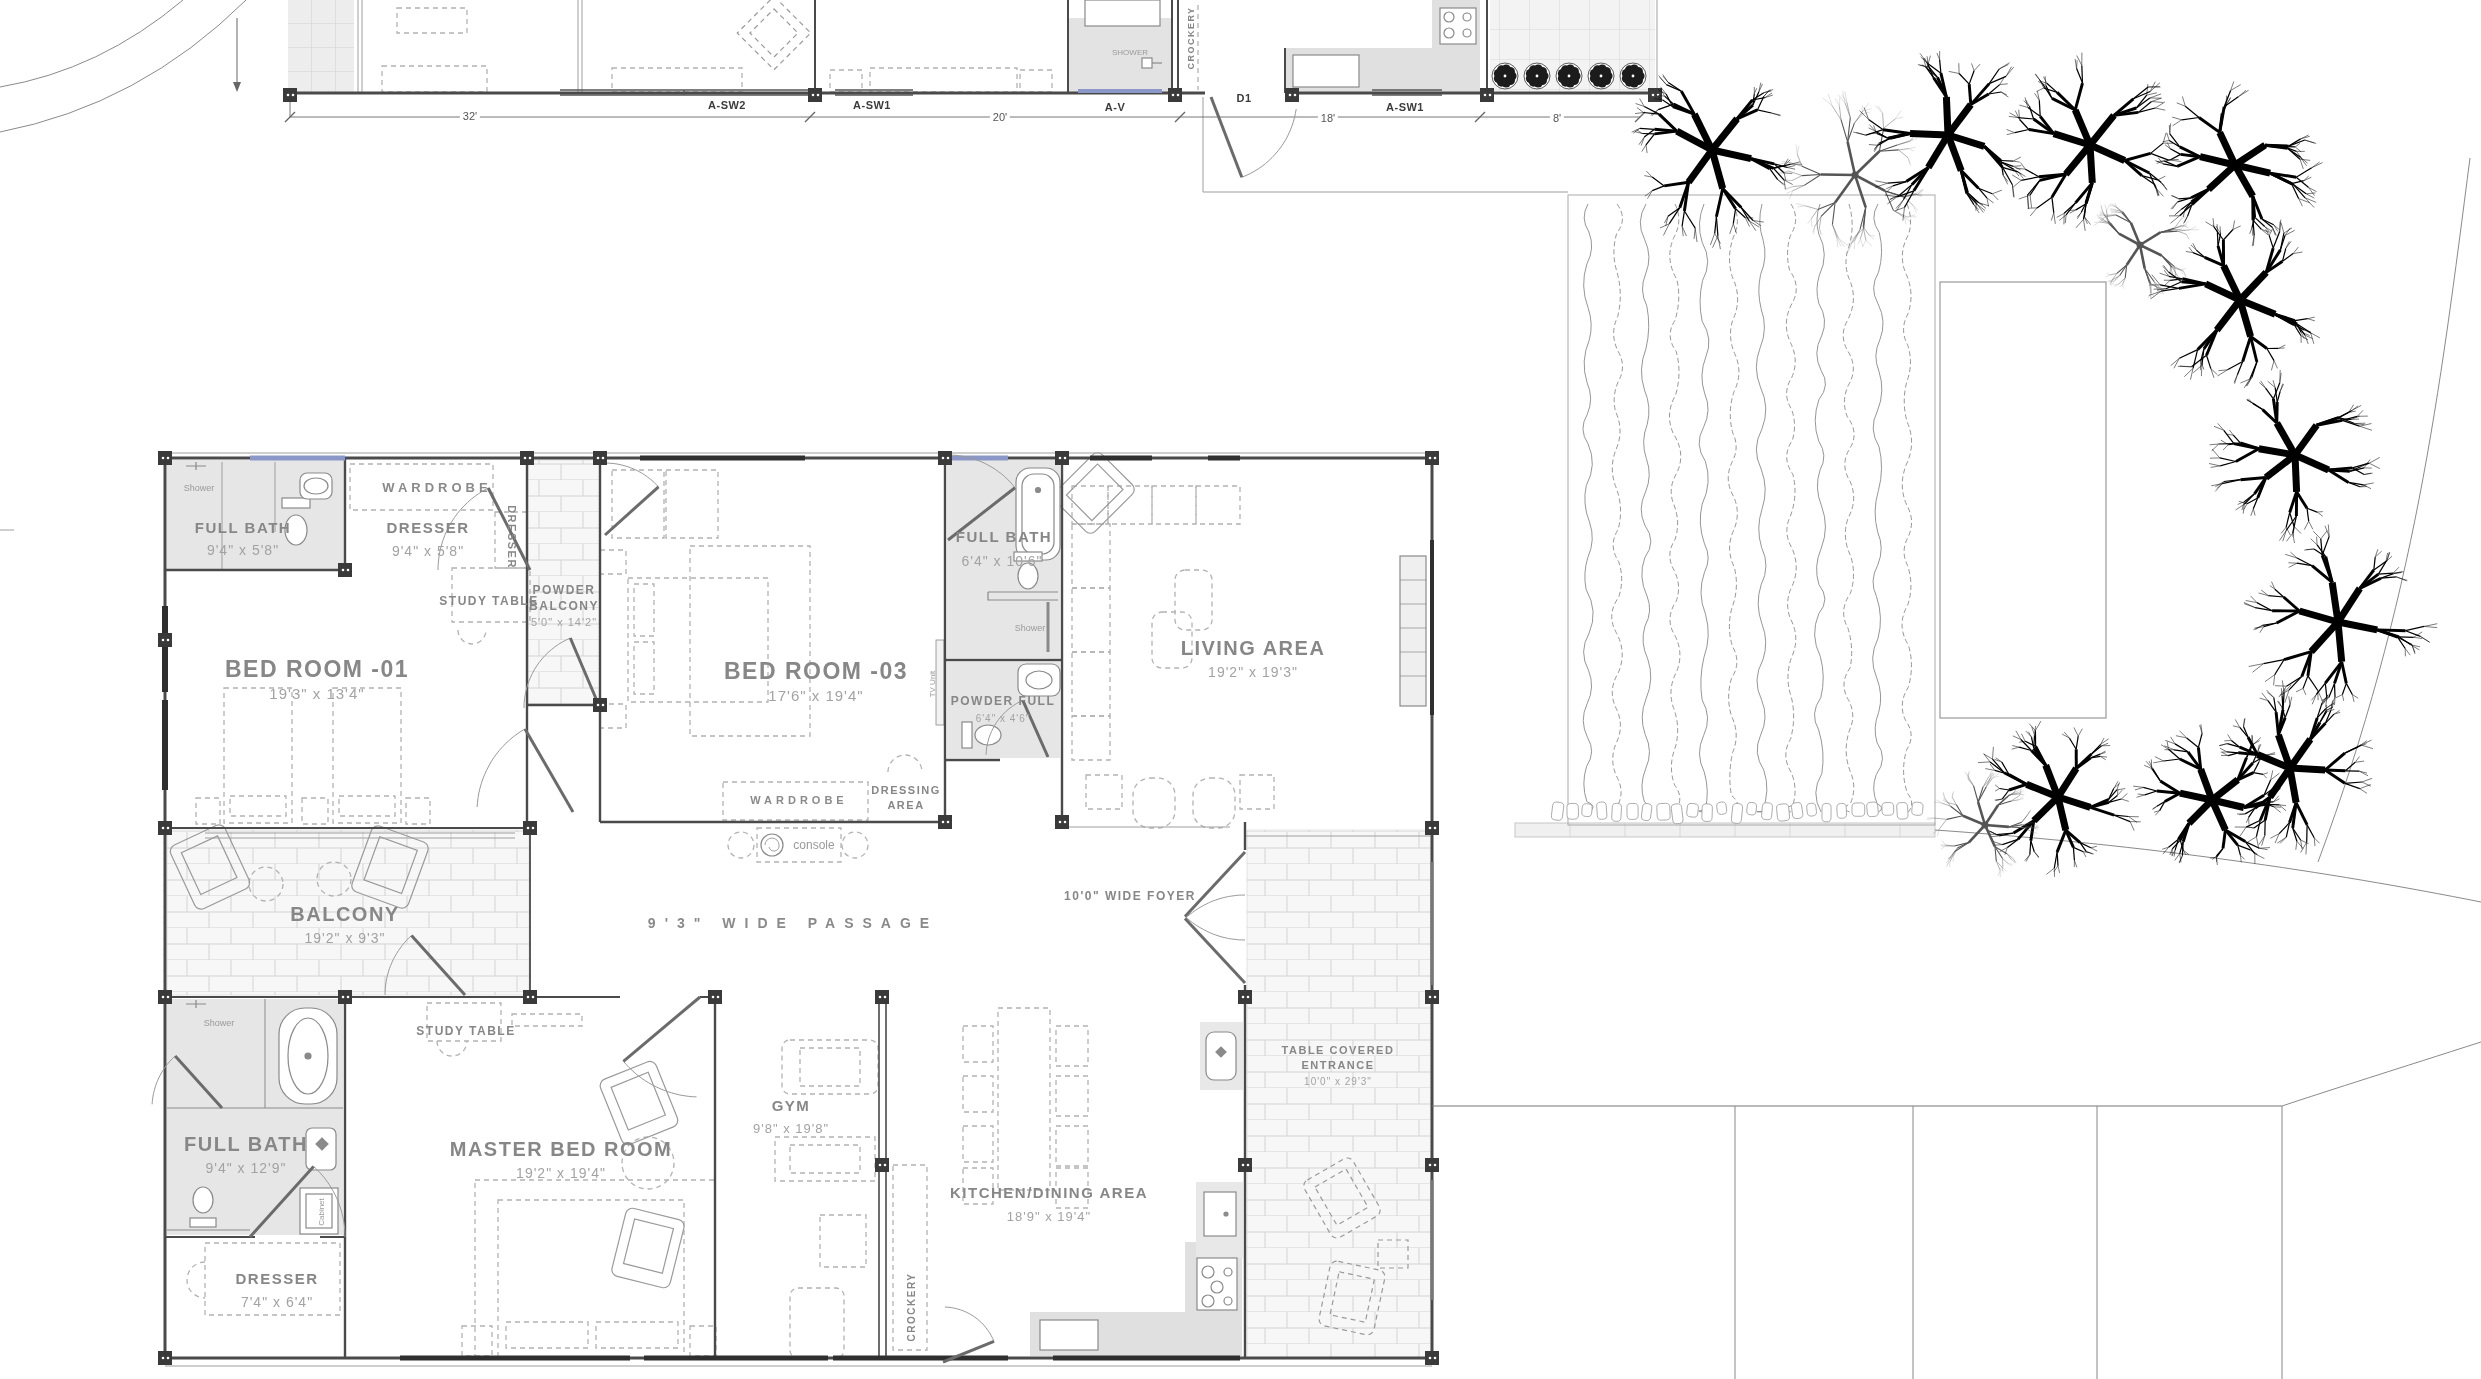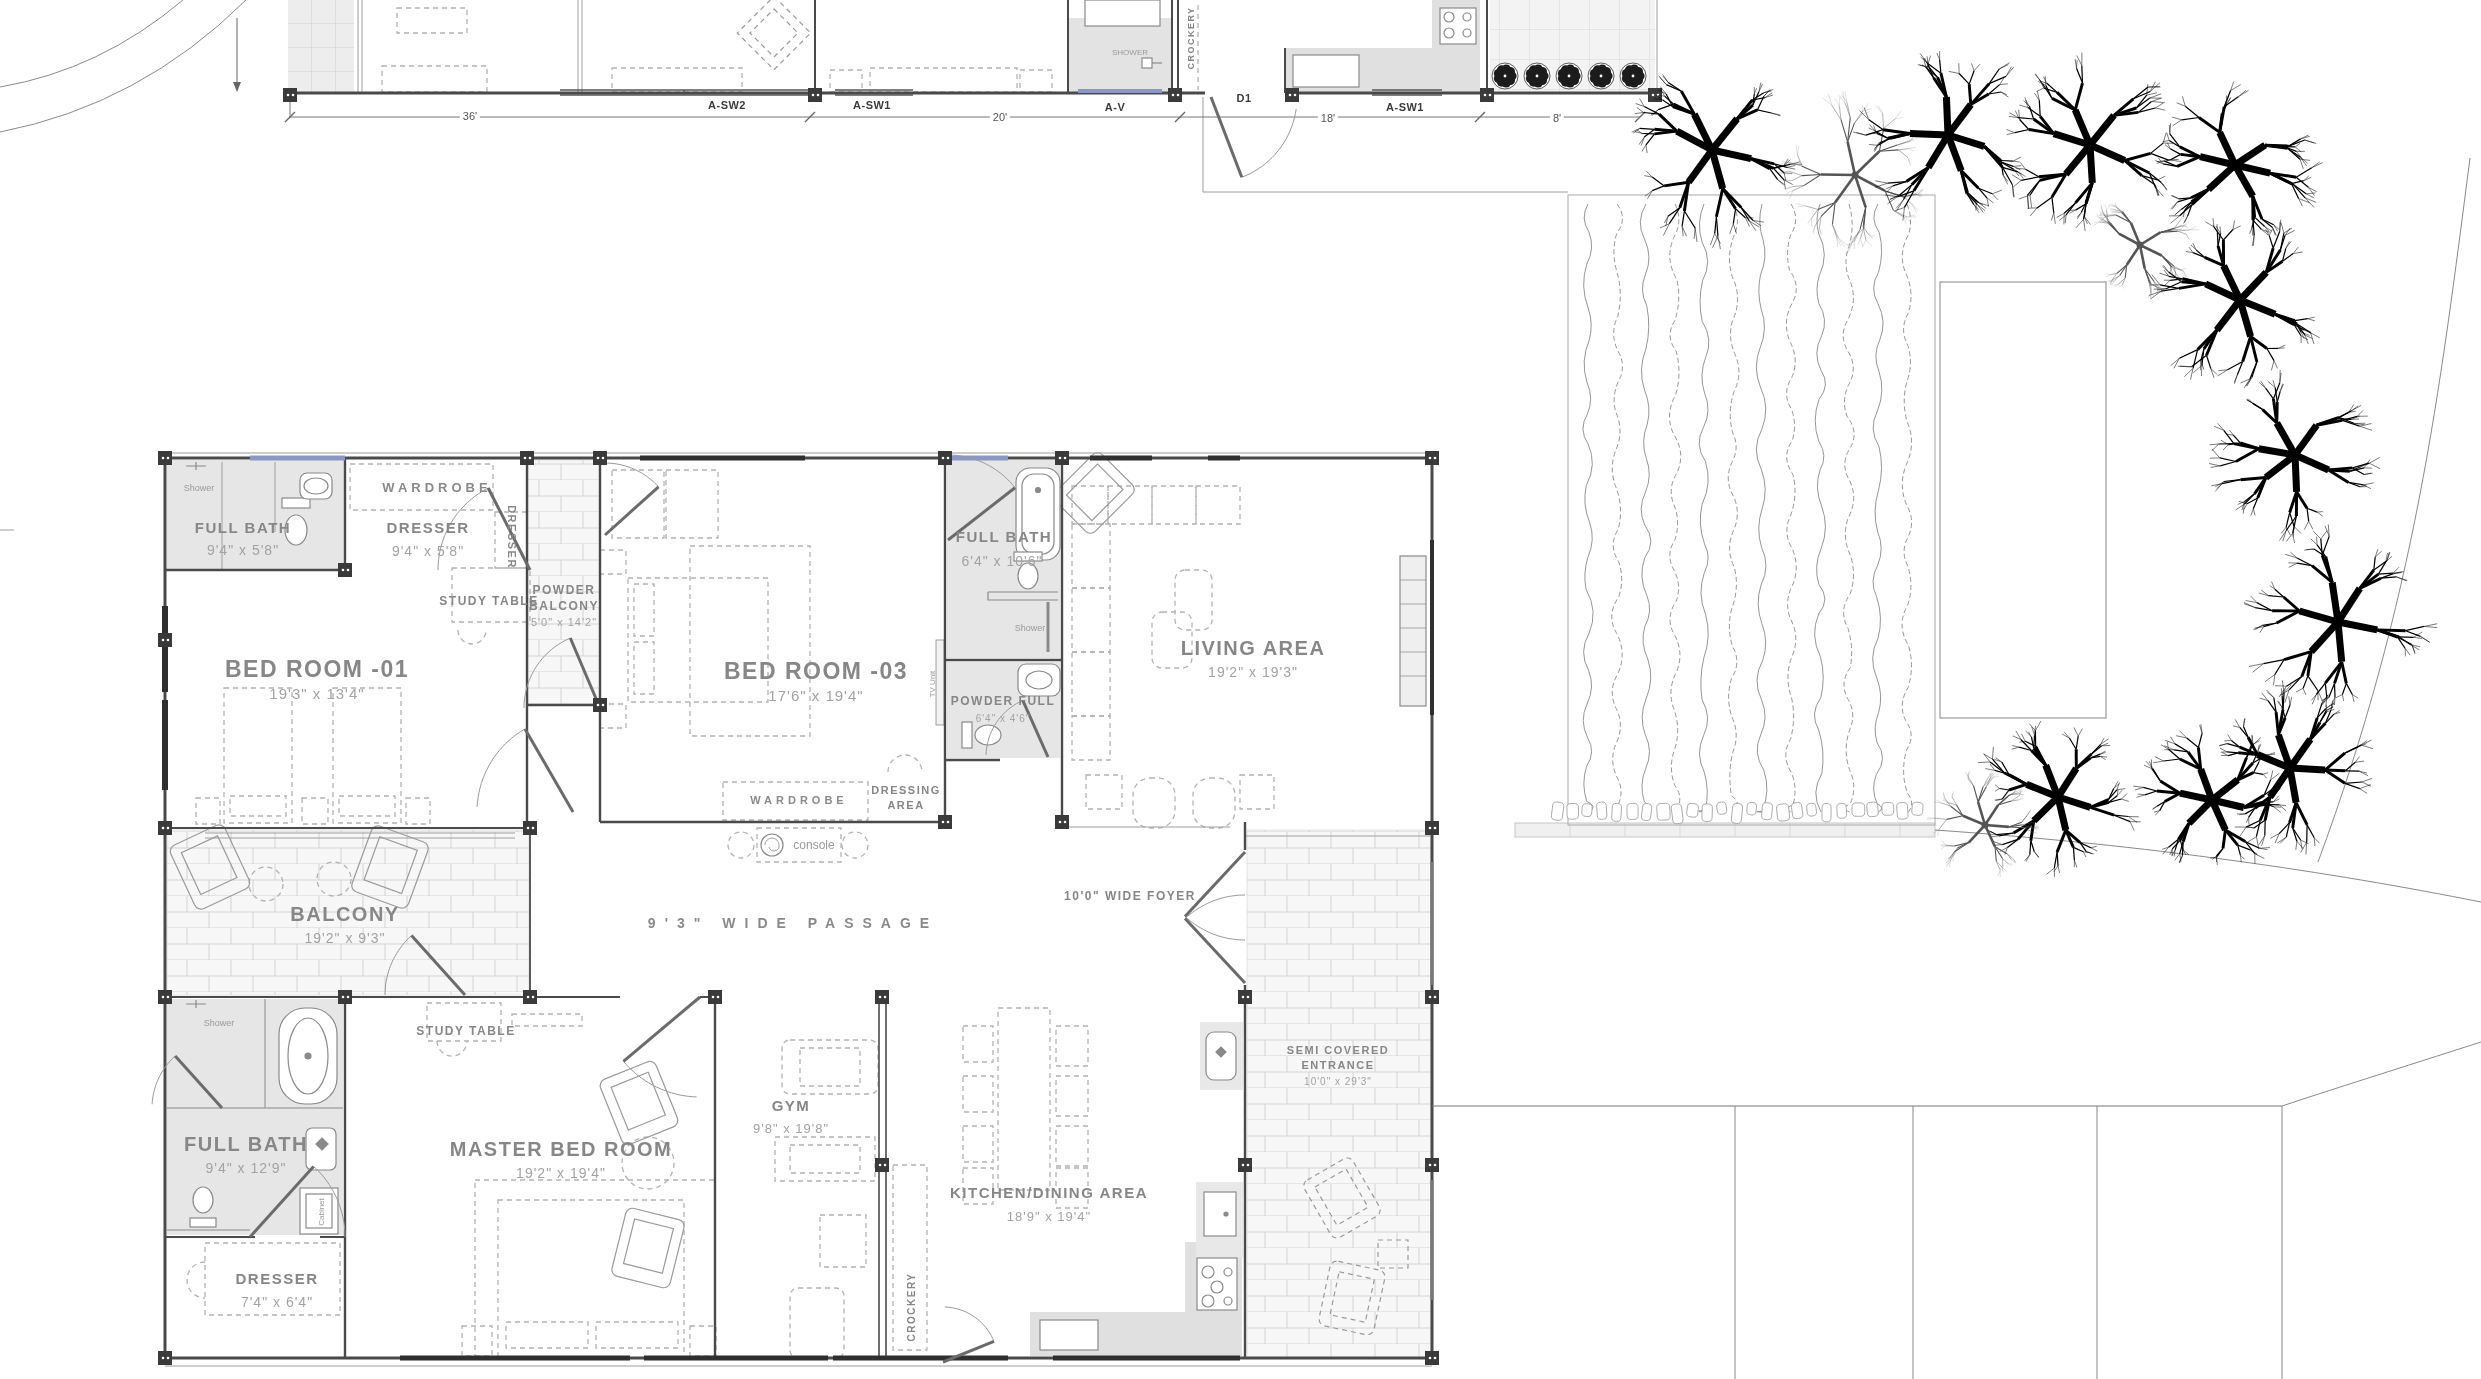--- a/index.html
+++ b/index.html
@@ -2353,30 +2353,30 @@
   <div class="lbl rn s16" style="left:246px;top:1144px">FULL BATH</div>
   <div class="lbl rd s14" style="left:246px;top:1168px">9'4" x 12'9"</div>
   <div class="lbl sm s8 vm90" style="left:322px;top:1212px">Cabinet</div>
   <div class="lbl rn s15" style="left:277px;top:1279px">DRESSER</div>
   <div class="lbl rd s14" style="left:277px;top:1302px">7'4" x 6'4"</div>
   <div class="lbl rn s15" style="left:791px;top:1106px">GYM</div>
   <div class="lbl rd s13" style="left:791px;top:1129px">9'8" x 19'8"</div>
   <div class="lbl rn s15" style="left:1049px;top:1193px">KITCHEN/DINING AREA</div>
   <div class="lbl rd s13" style="left:1049px;top:1217px">18'9" x 19'4"</div>
   <div class="lbl rn s10 vm90" style="left:912px;top:1307px">CROCKERY</div>
-  <div class="lbl rn s11" style="left:1338px;top:1051px">SEMI COVERED</div>
+  <div class="lbl rn s11" style="left:1338px;top:1051px">TABLE COVERED</div>
   <div class="lbl rn s11" style="left:1338px;top:1066px">ENTRANCE</div>
   <div class="lbl rd s10" style="left:1338px;top:1082px">10'0" x 29'3"</div>
 
   <div class="lbl sm s8" style="left:1130px;top:53px">SHOWER</div>
   <div class="lbl rn s9 vm90" style="left:1192px;top:38px">CROCKERY</div>
   <div class="lbl wl" style="left:727px;top:106px">A-SW2</div>
   <div class="lbl wl" style="left:872px;top:106px">A-SW1</div>
   <div class="lbl wl" style="left:1115px;top:108px">A-V</div>
   <div class="lbl wl" style="left:1244px;top:99px">D1</div>
   <div class="lbl wl" style="left:1405px;top:108px">A-SW1</div>
-  <div class="lbl dim" style="left:470px;top:117px">36'</div>
+  <div class="lbl dim" style="left:470px;top:117px">32'</div>
   <div class="lbl dim" style="left:1000px;top:118px">20'</div>
   <div class="lbl dim" style="left:1328px;top:119px">18'</div>
   <div class="lbl dim" style="left:1557px;top:119px">8'</div>
 </div>
 
 </div>
 
 </body></html>

